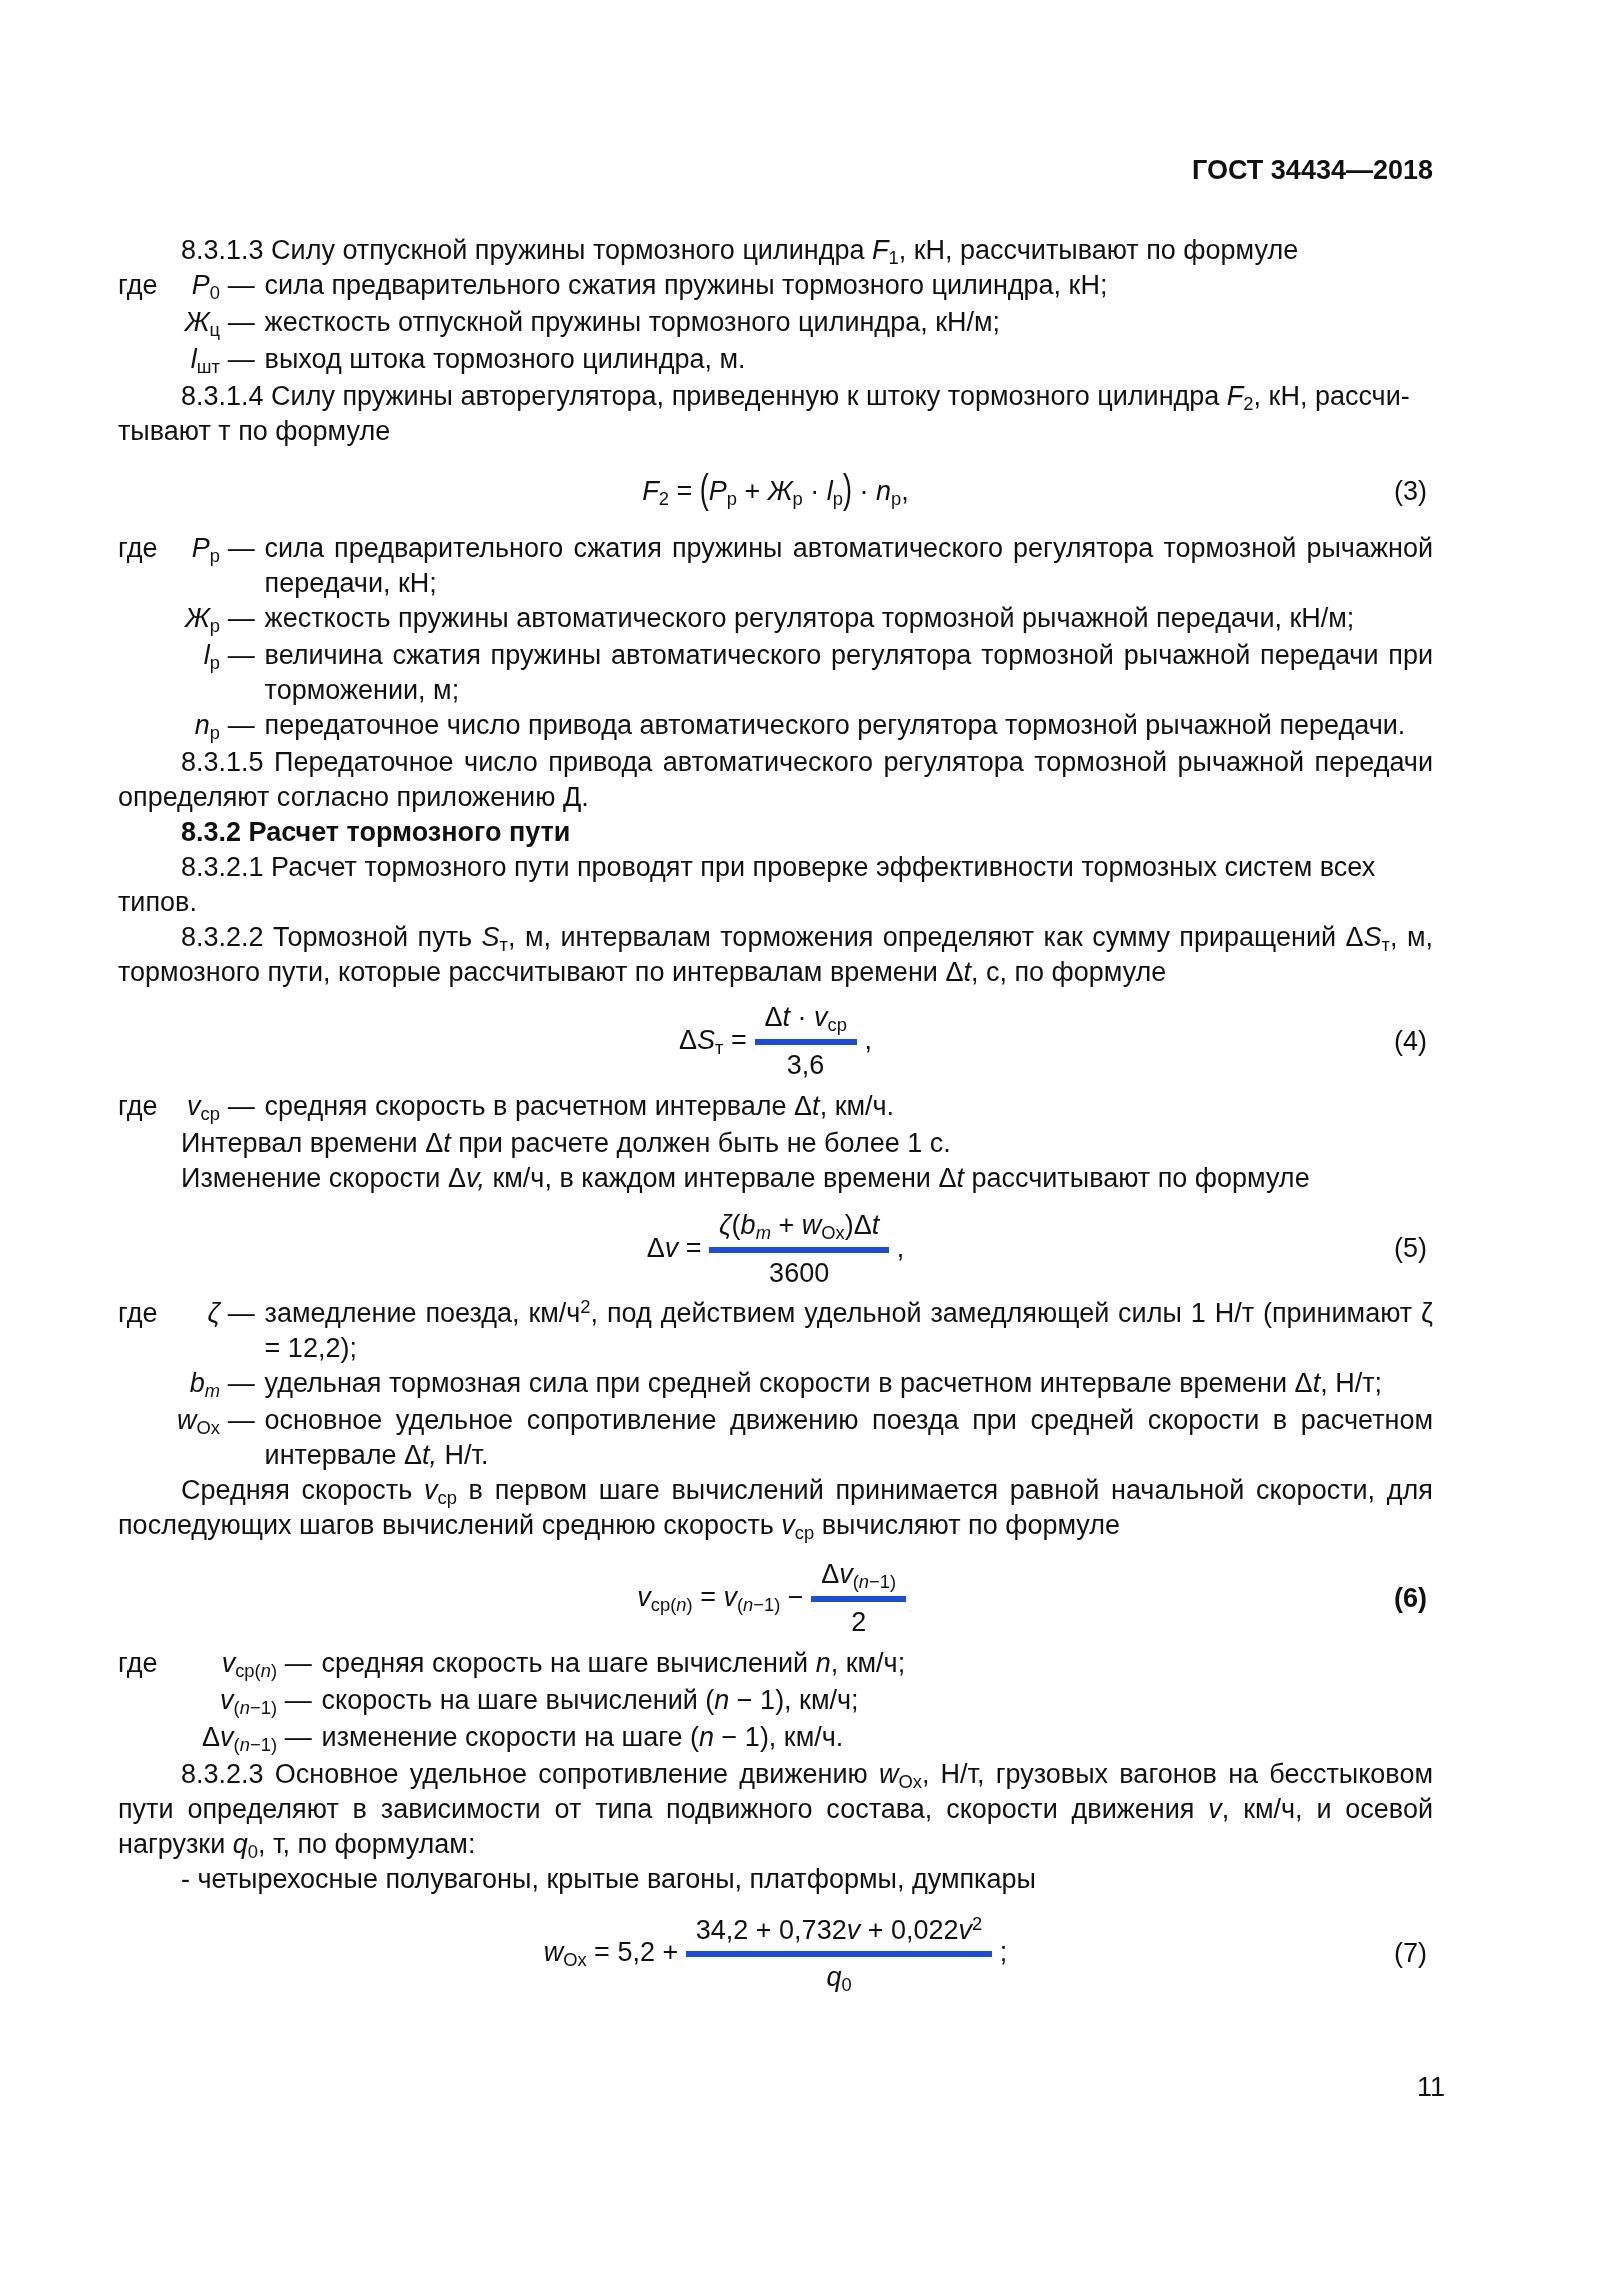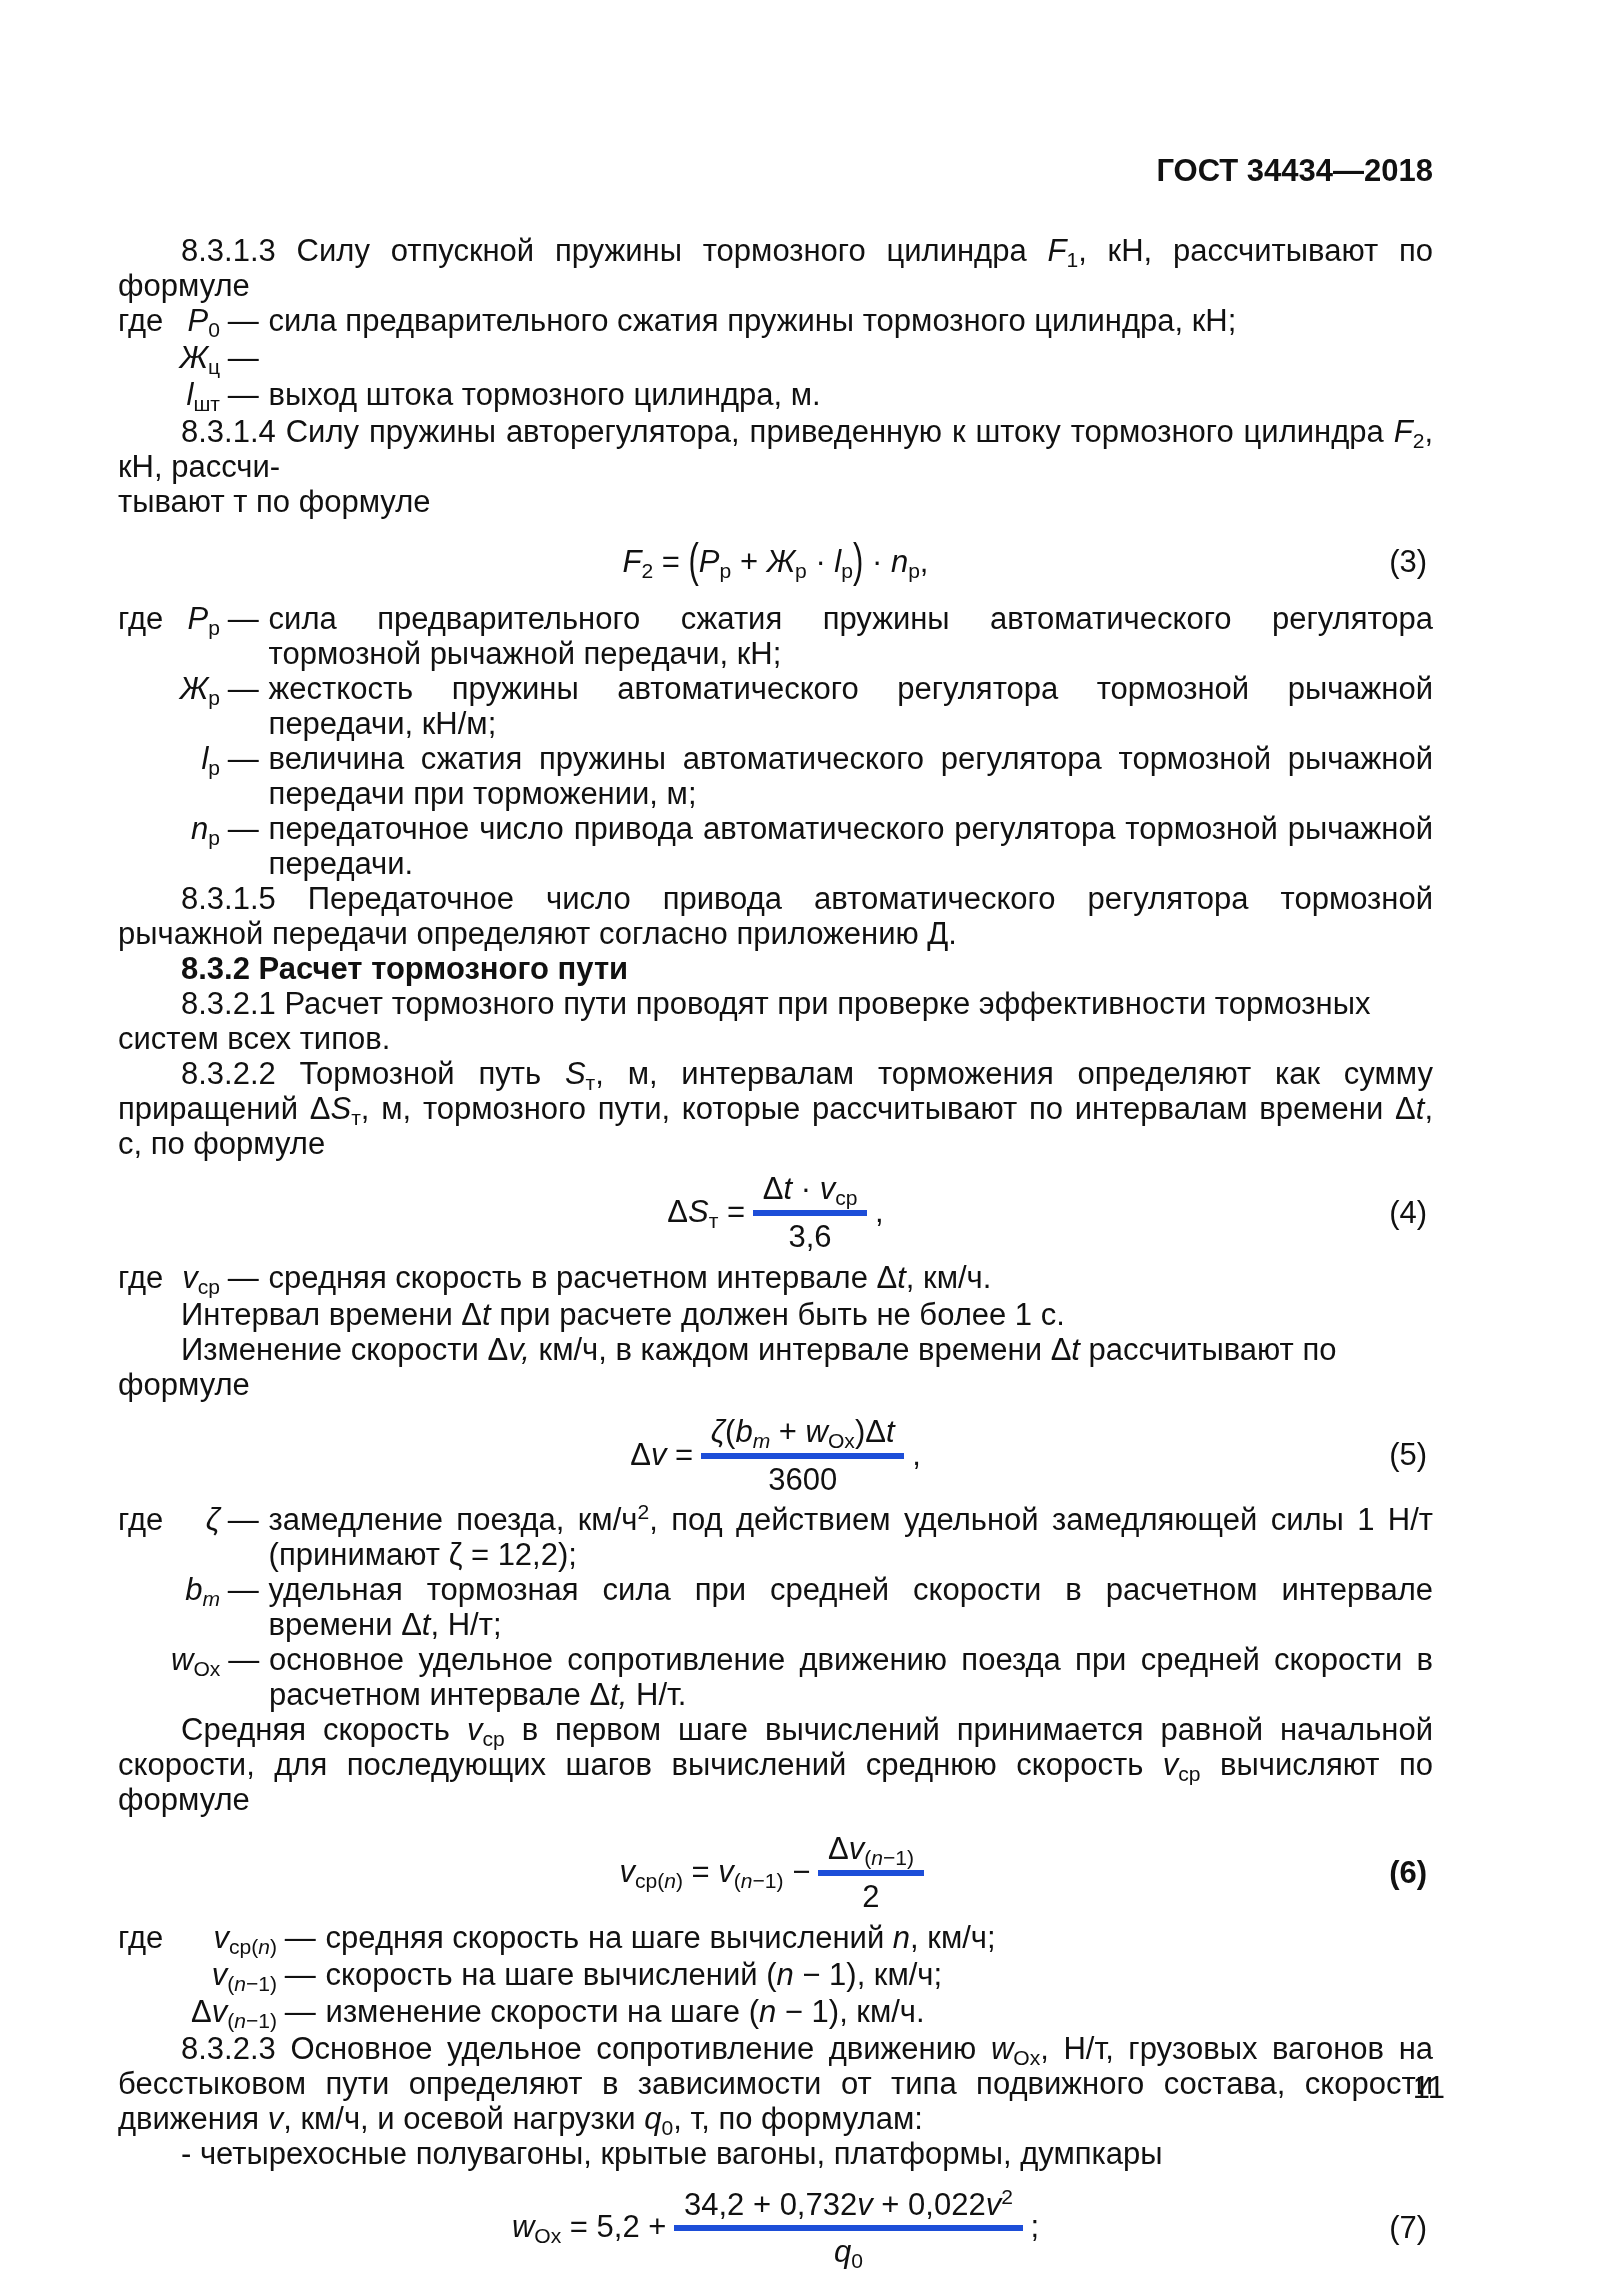--- a/index.html
+++ b/index.html
@@ -1,21 +1,21 @@
 <!DOCTYPE html>
 <html><head>
 <meta charset="utf-8">
 <style>
   html,body{margin:0;padding:0;background:#e8e8e8;}
   .page{
     position:relative;
     width:1621px;height:2293px;
     background:#ffffff;
     font-family:"Liberation Sans","DejaVu Sans",sans-serif;
-    font-size:31px;line-height:35px;color:#111;
+    font-size:27px;line-height:35px;color:#111;
     box-sizing:border-box;
     padding:153px 188px 0 118px;
     overflow:hidden;
   }
   .it{font-style:italic;}
   sub{font-size:0.68em;vertical-align:-0.28em;line-height:0;}
   sup{font-size:0.68em;vertical-align:0.5em;line-height:0;}
   .header{text-align:right;font-weight:700;margin-bottom:45px;}
   p.para{margin:0;}
   .ind{text-indent:63px;}
@@ -58,20 +58,21 @@
     <div class="def-row">
       <span class="def-lead">где</span>
       <span class="def-sym"><span class="it">P</span><sub>0</sub></span>
       <span class="def-dash">—</span>
       <span class="def-text"><span>сила предварительного сжатия пружины тормозного цилиндра, кН;</span></span>
     </div>
     <div class="def-row">
       <span class="def-lead"></span>
       <span class="def-sym"><span class="it">Ж</span><sub>ц</sub></span>
       <span class="def-dash">—</span>
+      <span class="def-text"><span>жесткость отпускной пружины тормозного цилиндра, кН/м;</span></span>
     </div>
     <div class="def-row">
       <span class="def-lead"></span>
       <span class="def-sym"><span class="it">l</span><sub>шт</sub></span>
       <span class="def-dash">—</span>
       <span class="def-text"><span>выход штока тормозного цилиндра, м.</span></span>
     </div>
   </div>
 
   <p class="para ind just"><span>8.3.1.4 Силу пружины авторегулятора, приведенную к штоку тормозного цилиндра </span><span class="it">F</span><sub>2</sub><span>, кН, рассчи-</span><br><span>тывают т по формуле</span></p>

